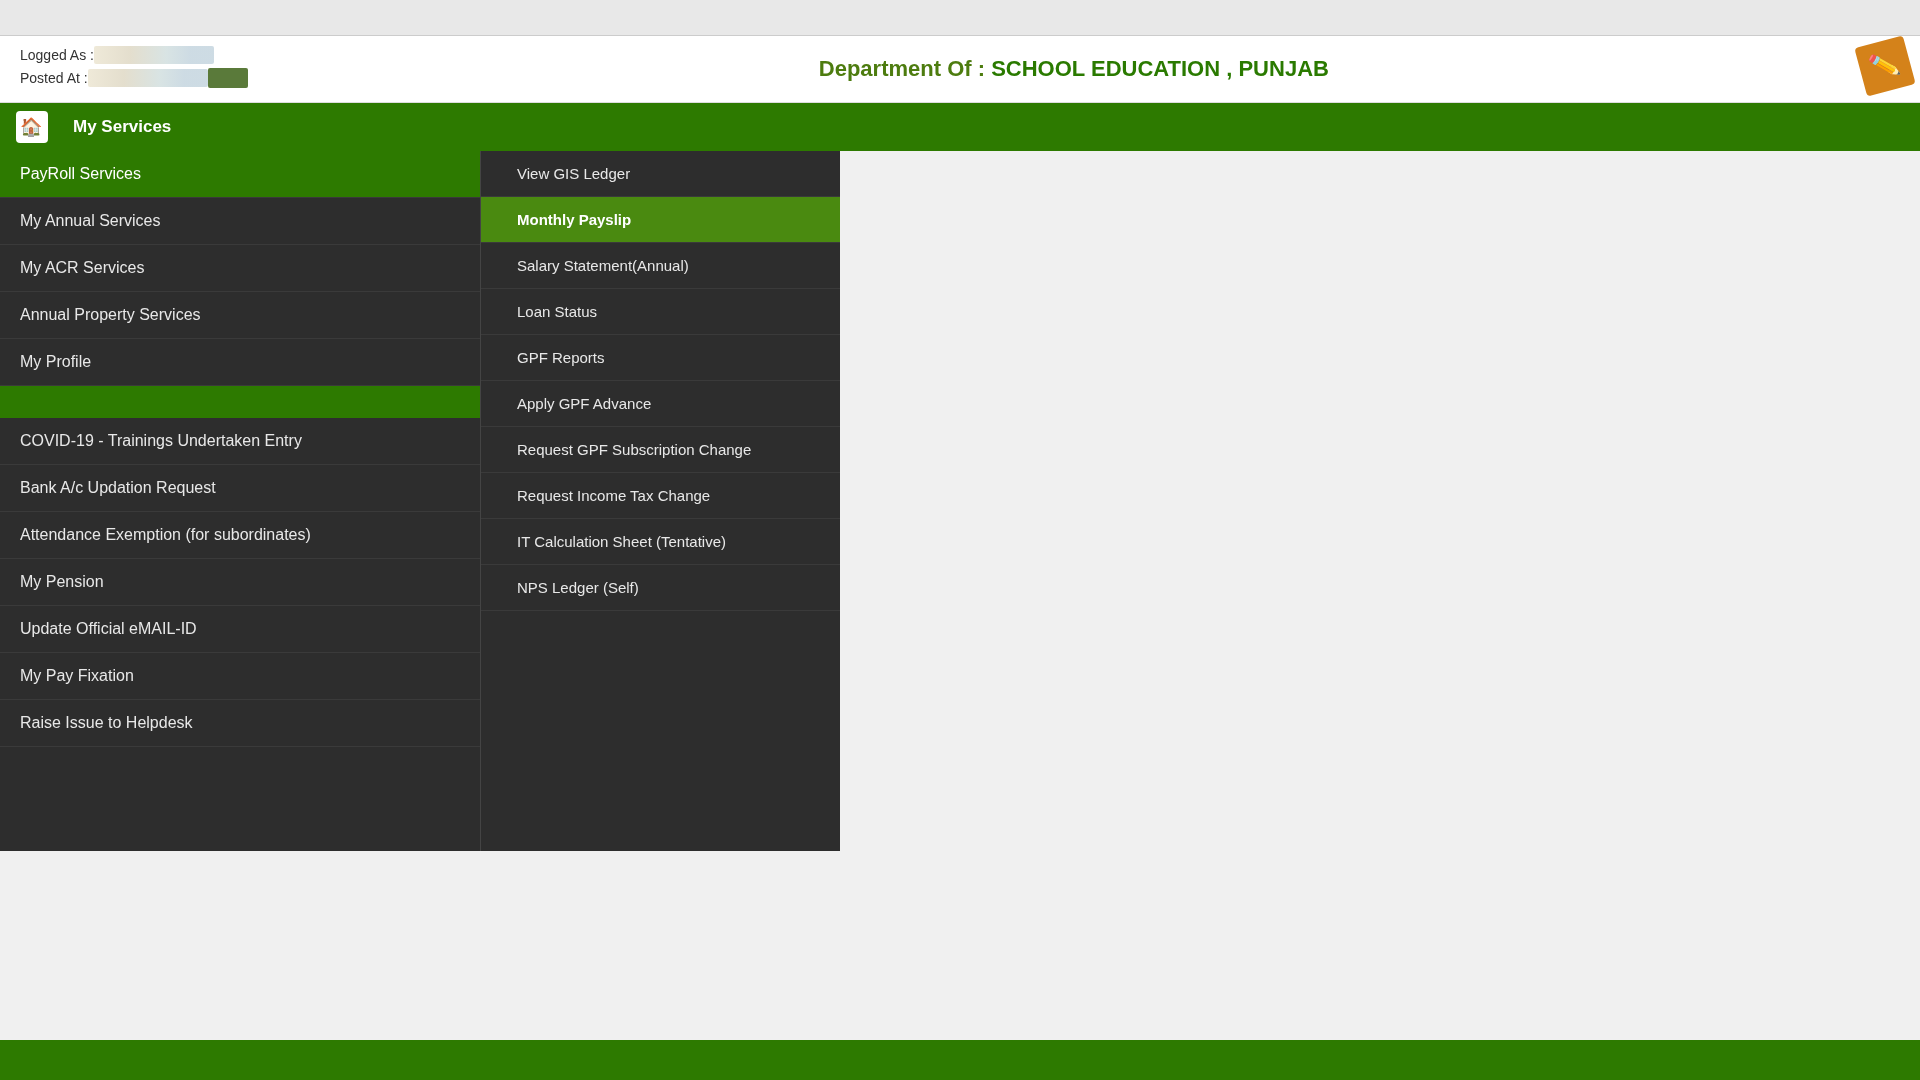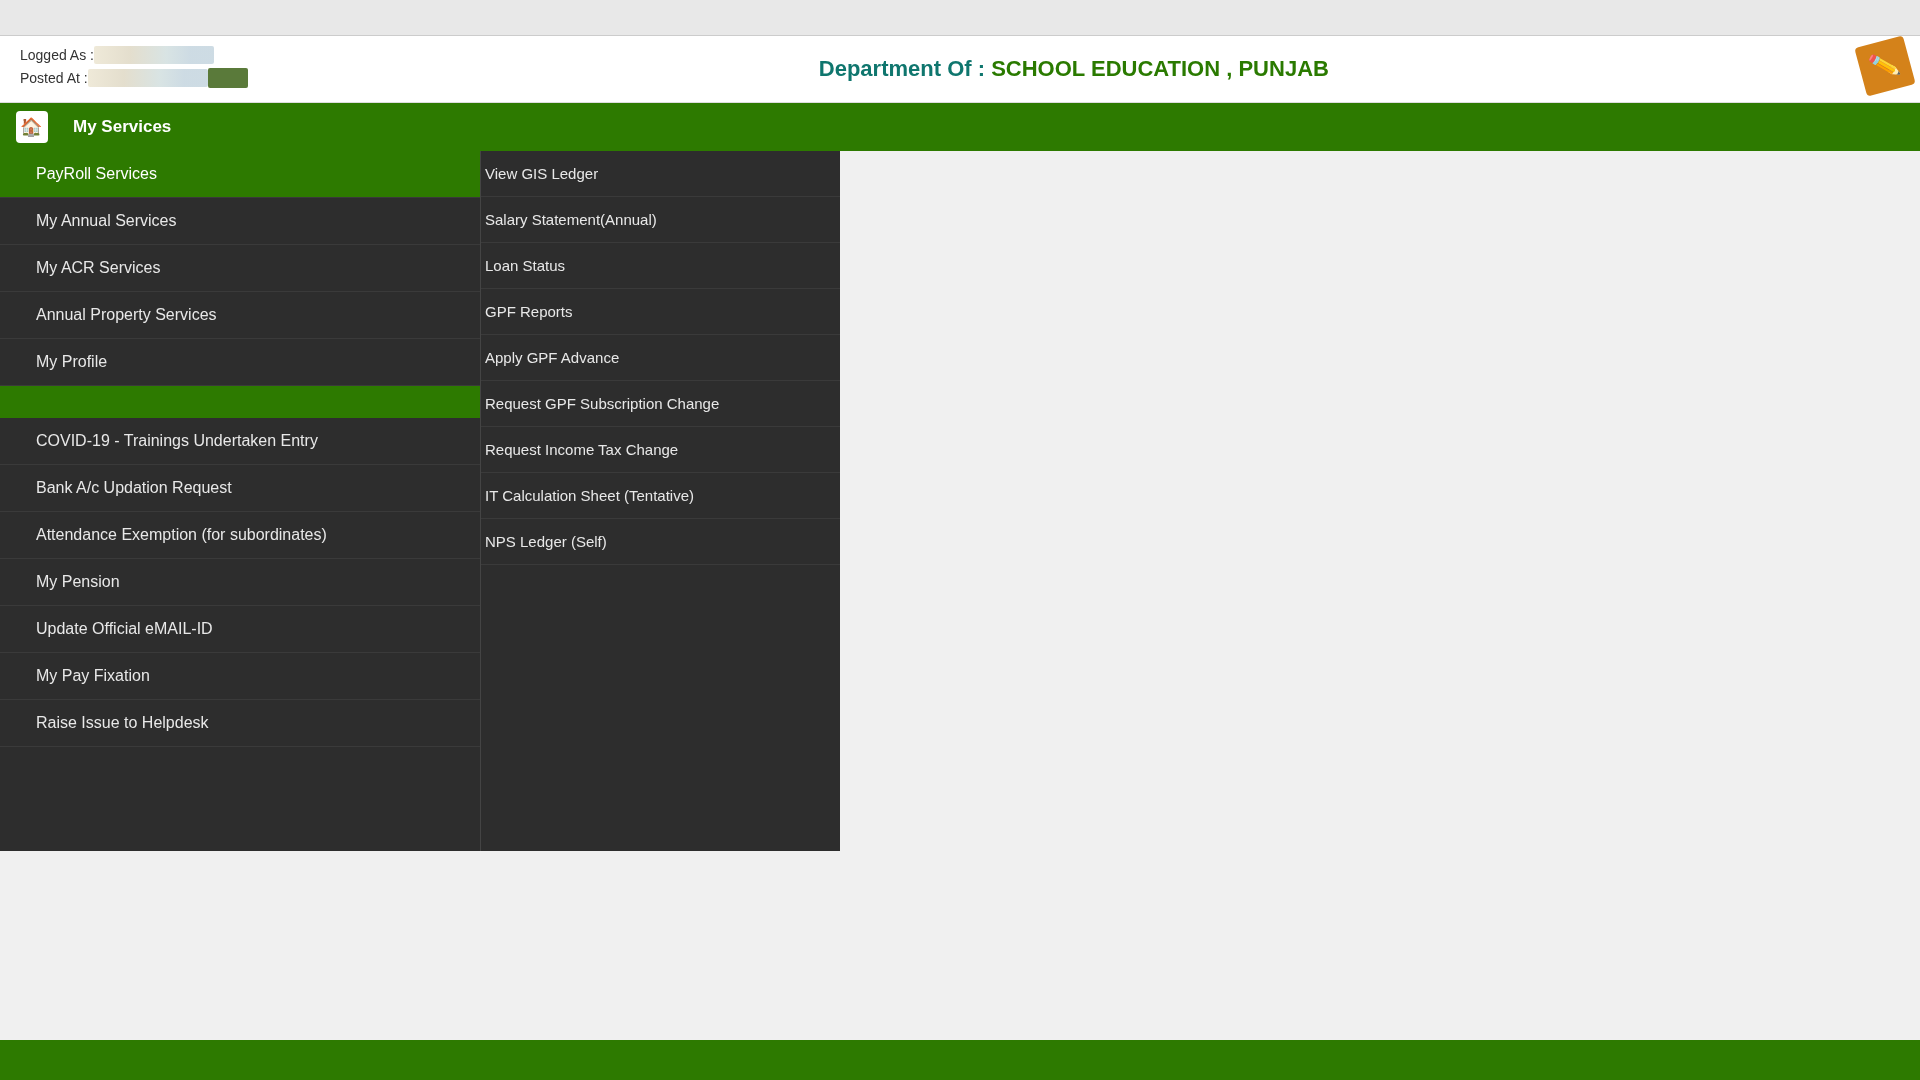--- a/index.html
+++ b/index.html
@@ -63,21 +63,21 @@
 
     .dept-title {
       font-size: 22px;
       color: #333;
       font-weight: normal;
       text-align: center;
       flex: 1;
     }
 
     .dept-title span {
-      color: #0f766e;
+      color: #4d7c0f;
       font-weight: bold;
     }
 
     .top-right-icon {
       position: absolute;
       top: 5px;
       right: 10px;
     }
 
     .pencil-icon {
@@ -130,21 +130,21 @@
     }
 
     
     .sidebar-menu {
       background: #2d2d2d;
       width: 480px;
       min-height: 700px;
     }
 
     .sidebar-item {
-      padding: 14px 36px;
+      padding: 14px 20px;
       color: #e8e8e8;
       font-size: 16px;
       cursor: pointer;
       border-bottom: 1px solid #3a3a3a;
       display: flex;
       align-items: center;
     }
 
     .sidebar-item.highlighted {
       background: #2d7a00;
@@ -153,21 +153,21 @@
 
     
     .submenu {
       background: #2d2d2d;
       width: 360px;
       min-height: 600px;
       border-left: 1px solid #444;
     }
 
     .submenu-item {
-      padding: 14px 4px;
+      padding: 14px 36px;
       color: #e8e8e8;
       font-size: 15px;
       cursor: pointer;
       border-bottom: 1px solid #3a3a3a;
     }
 
     .submenu-item.active {
       background: #4a8a10;
       color: #fff;
       font-weight: bold;
@@ -281,20 +281,23 @@
     </div>
 
   </div>
 
   <div class="submenu">
 
     <div class="submenu-item">
       <span>View GIS Ledger</span>
     </div>
 
+    <div class="submenu-item active">
+      <span>Monthly Payslip</span>
+    </div>
 
     <div class="submenu-item">
       <span>Salary Statement(Annual)</span>
     </div>
 
     <div class="submenu-item">
       <span>Loan Status</span>
     </div>
 
     <div class="submenu-item">

